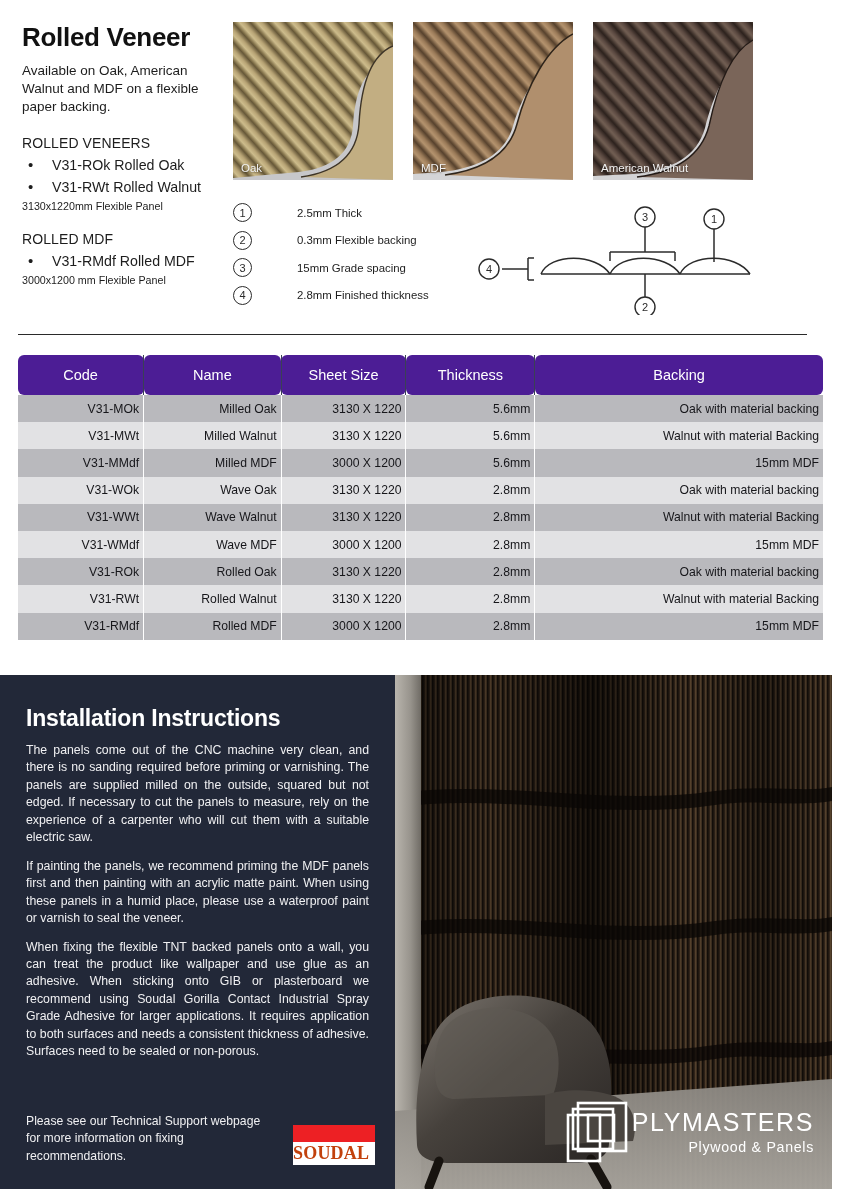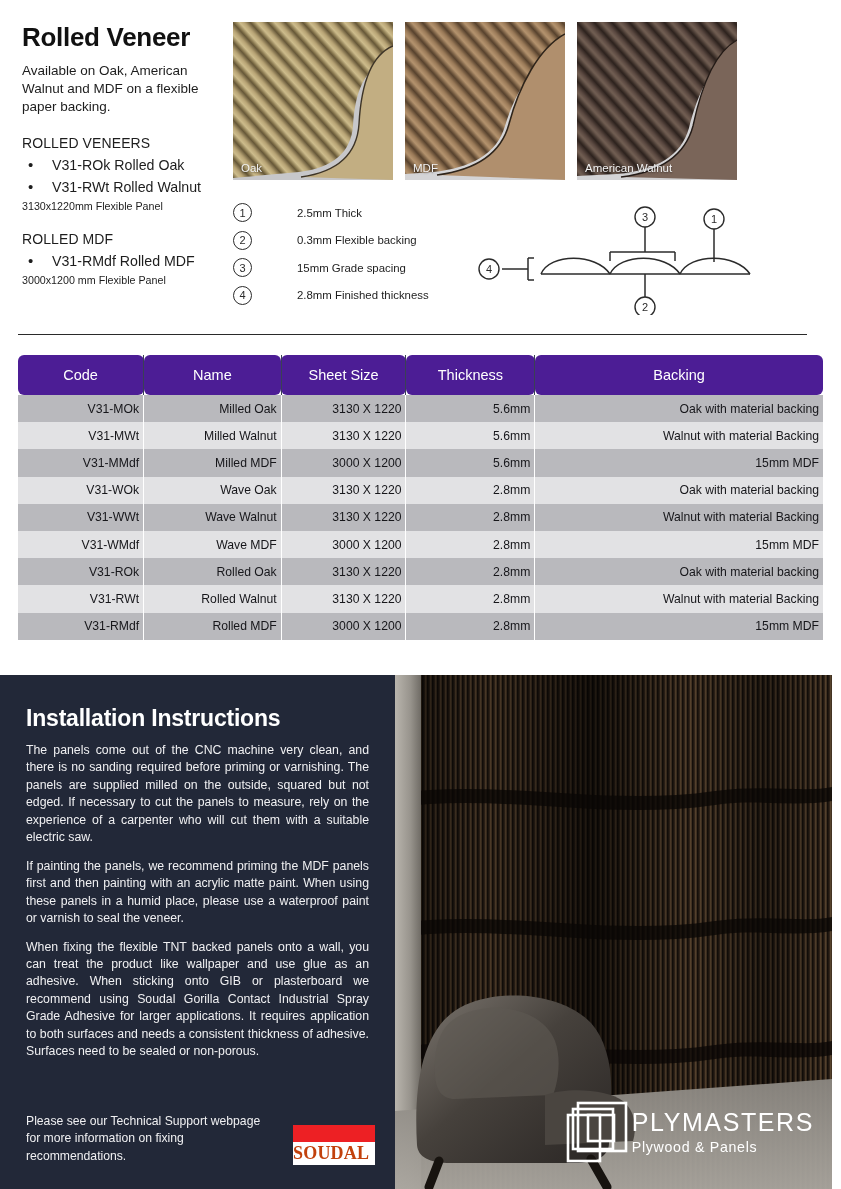--- a/index.html
+++ b/index.html
@@ -31,21 +31,21 @@
     font-size: 14.2px; color: #1d1d1d; padding-left: 30px;
     position: relative; margin-bottom: 3px; line-height: 1.35;
   }
   .blist li::before {
     content: "\2022"; position: absolute; left: 6px; top: -1px;
     font-size: 15px;
   }
   .panel-note { font-size: 10.7px; color: #1d1d1d; margin-top: 0px; }
 
   
-  .swatches { position: absolute; left: 233px; top: 22px; display: flex; gap: 12px; }
+  .swatches { position: absolute; left: 233px; top: 22px; display: flex; gap: 20px; }
   .swatch {
     width: 160px; height: 158px; position: relative; overflow: hidden;
     background: #c9c9cb;
   }
   .swatch .bg-l {
     position: absolute; left: 0; bottom: 0; width: 100%; height: 42%;
     background: linear-gradient(180deg,#c3c3c6,#d6d6d8);
   }
   .swatch .lbl {
     position: absolute; left: 8px; bottom: 6px; font-size: 11.5px;
@@ -133,21 +133,21 @@
   .plylogo {
     position: absolute; right: 18px; bottom: 26px;
     display: flex; align-items: center; gap: 4px; z-index: 9;
   }
   .mono { width: 62px; height: 62px; flex: none; }
   .ply-txt { color: #fff; }
   .ply-1 {
     font-size: 25px; letter-spacing: 1.6px; line-height: 1; font-weight: 400;
   }
   .ply-2 {
-    font-size: 14.2px; letter-spacing: 0.7px; margin-top: 4px;
+    font-size: 14.2px; letter-spacing: 0.7px; text-align: right; margin-top: 4px;
   }
 </style>
 </head>
 <body>
 
 <div class="top">
 
   <div class="intro">
     <div class="title">Rolled Veneer</div>
     <div class="subtitle">Available on Oak, American Walnut and MDF on a flexible paper backing.</div>

